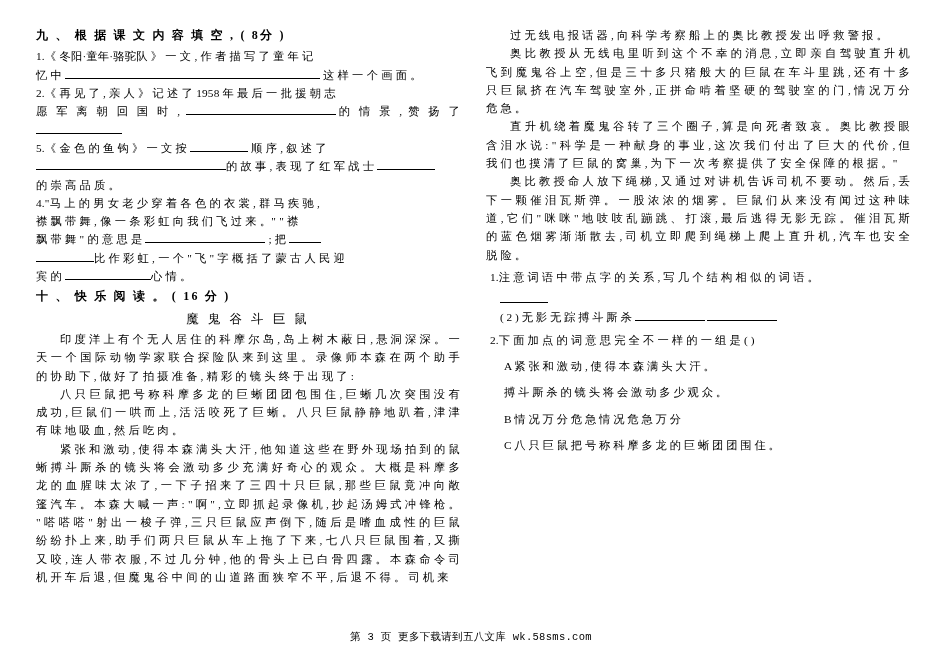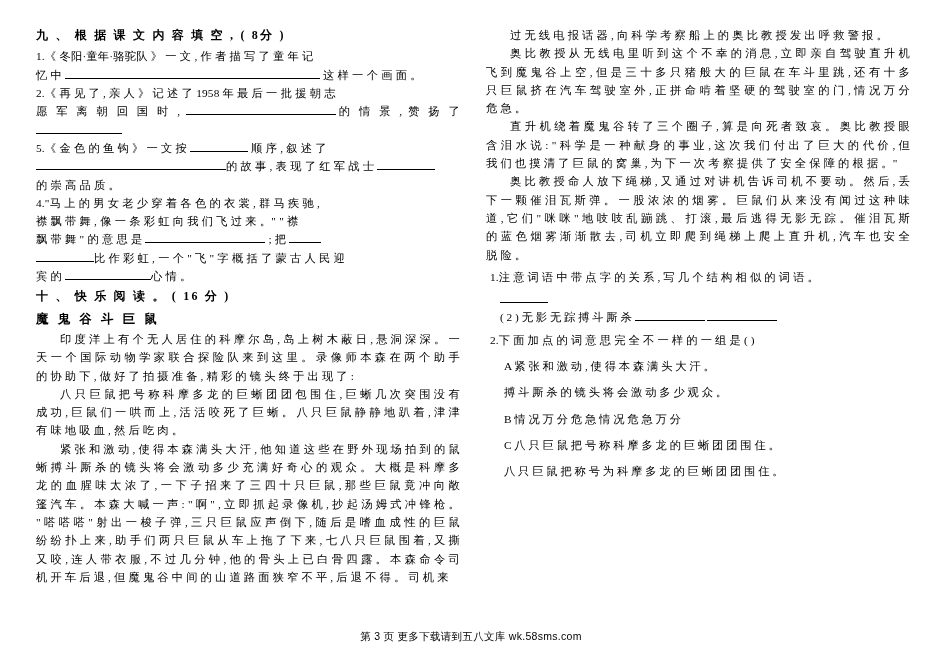--- a/index.html
+++ b/index.html
@@ -53,21 +53,22 @@
   }
   .f-xs { width: 32px; }
   .f-sm { width: 58px; }
   .f-md { width: 86px; }
   .f-lg { width: 120px; }
   .f-xl { width: 150px; }
   .f-xxl { width: 190px; }
   .f-full { width: 255px; }
 
   .story-title {
-    font-weight: bold;
+    text-align: center;
+    font-weight: normal;
     letter-spacing: 3px;
     font-size: 12.5px;
     margin: 2px 0 1px 0;
   }
   .para {
     text-indent: 24px;
     text-align: justify;
     margin: 0;
     letter-spacing: 0.15px;
     font-family: Liberation Serif, serif;
@@ -88,21 +89,21 @@
     text-align: justify;
   }
   .spacer-xs { height: 2px; }
   .footer {
     position: absolute;
     left: 0;
     right: 8px;
     bottom: 14px;
     text-align: center;
     font-size: 10.5px;
-    font-family: Liberation Sans, sans-serif;
+    font-family: Liberation Mono, monospace;
     color: #000;
     letter-spacing: 0.3px;
   }
   .blank-inline {
     display: inline-block;
     border-bottom: 1px solid #000;
     width: 70px;
   }
   .blank-inline-sm {
     display: inline-block;
@@ -170,19 +171,18 @@
         <span>( 2 ) 无 影 无 踪    搏 斗 厮 杀</span>
         <span class="blank-inline"></span>
         <span class="blank-inline"></span>
       </p>
 
       <p class="q-line">2.下 面 加 点 的 词 意 思 完 全 不 一 样 的 一 组 是 ( )</p>
       <p class="opt">A 紧 张 和 激 动 , 使 得 本 森 满 头 大 汗 。</p>
       <p class="opt">搏 斗 厮 杀 的 镜 头 将 会 激 动 多 少 观 众 。</p>
       <p class="opt">B 情 况 万 分 危 急       情 况 危 急 万 分</p>
       <p class="opt">C 八 只 巨 鼠 把 号 称 科 摩 多 龙 的 巨 蜥 团 团 围 住 。</p>
-      <p class="opt">八 只 巨 鼠 把 称 号 为 科 摩 多 龙 的 巨 蜥 团 团 围 住 。</p>
 
     </div>
   </div>
 
   <div class="footer">第 3 页 更多下载请到五八文库 wk.58sms.com</div>
 </div>
 
 </body></html>

